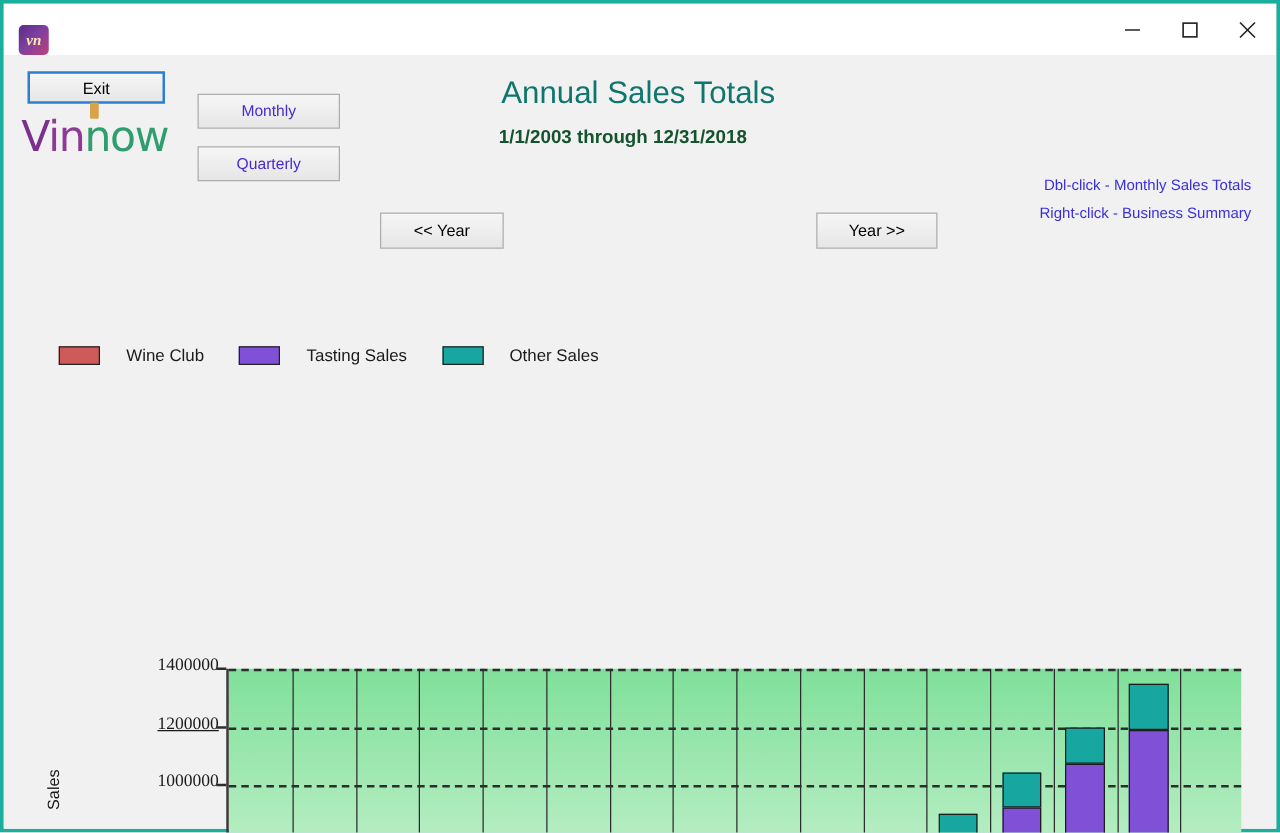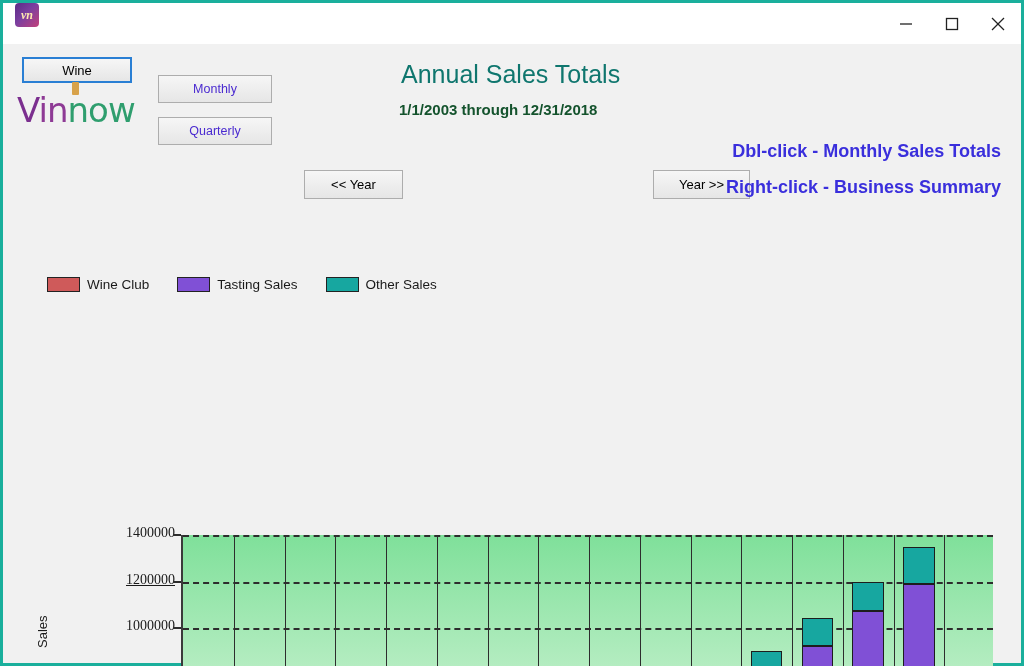--- a/index.html
+++ b/index.html
@@ -14,21 +14,21 @@
     position:relative;
     width:1024px; height:666px;
     background:#f0f0f0;
     border:3px solid #1aaf9c;
     border-top-width:3px;
   }
   
   #titlebar {
     position:absolute; left:0; top:0; right:0; height:41px;
     background:#ffffff;
-    display:flex; align-items:flex-start;
+    display:flex; align-items:flex-end;
   }
   #app-icon {
     width:24px; height:24px; margin-left:12px;
     background:linear-gradient(135deg,#5b2a86 0%,#7b3fa0 45%,#c2417a 100%);
     border-radius:4px;
     display:flex; align-items:center; justify-content:center;
     color:#ffe9b0; font-size:12px; font-style:italic; font-weight:bold;
     font-family:"Liberation Serif", serif;
     line-height:1;
   }
@@ -90,31 +90,31 @@
     font-family:"Liberation Sans", sans-serif;
     white-space:nowrap;
   }
   #date-range {
     position:absolute; left:396px; top:57px;
     font-size:15px; font-weight:bold; color:#14532d;
     white-space:nowrap;
   }
   #hint-dbl, #hint-right {
     position:absolute; right:20px;
-    font-size:18px; font-weight:bold; color:#3a2fdc;
+    font-size:12px; font-weight:normal; color:#3a2fdc;
     white-space:nowrap; text-align:right;
   }
   #hint-dbl { top:97px; }
-  #hint-right { top:133px;text-align:center; }
+  #hint-right { top:119px;text-align:center; }
   
   #legend {
     position:absolute; left:44px; top:233px;
     display:flex; align-items:center; gap:28px;
   }
-  .legend-item { display:flex; align-items:flex-start; gap:7px; }
+  .legend-item { display:flex; align-items:flex-start; gap:21px; }
   .legend-swatch { width:33px; height:15px; border:1px solid #222; }
   .legend-label { font-size:13.5px; color:#1a1a1a; white-space:nowrap; }
   
   #chart-area { position:absolute; left:0; top:200px; right:0; bottom:0; }
   #y-axis-title {
     position:absolute; left:32px; top:404px;
     font-size:13px; color:#1a1a1a;
     transform:rotate(-90deg); transform-origin:left top;
     white-space:nowrap;
   }
@@ -172,21 +172,21 @@
         <svg width="16" height="16" viewBox="0 0 16 16">
             <line x1="2" y1="2" x2="14" y2="14" stroke="#222" stroke-width="1.3"></line>
             <line x1="14" y1="2" x2="2" y2="14" stroke="#222" stroke-width="1.3"></line>
           </svg>
       </div>
     </div>
   </div>
 
   <div id="client">
 
-    <div class="btn" id="exit-button">Wine</div>
+    <div class="btn" id="exit-button">Exit</div>
     <div class="btn" id="monthly-button">Monthly</div>
     <div class="btn" id="prev-year-button">&lt;&lt; Year</div>
     <div class="btn" id="quarterly-button">Quarterly</div>
     <div class="btn" id="next-year-button">Year &gt;&gt;</div>
 
     <div id="logo"><span class="cork"></span><span class="v">V</span><span class="i">in</span><span class="n2">n</span><span class="o">o</span><span class="w">w</span></div>
 
     <div id="page-title">Annual Sales Totals</div>
     <div id="date-range">1/1/2003 through 12/31/2018</div>
     <div id="hint-dbl">Dbl-click - Monthly Sales Totals</div>

